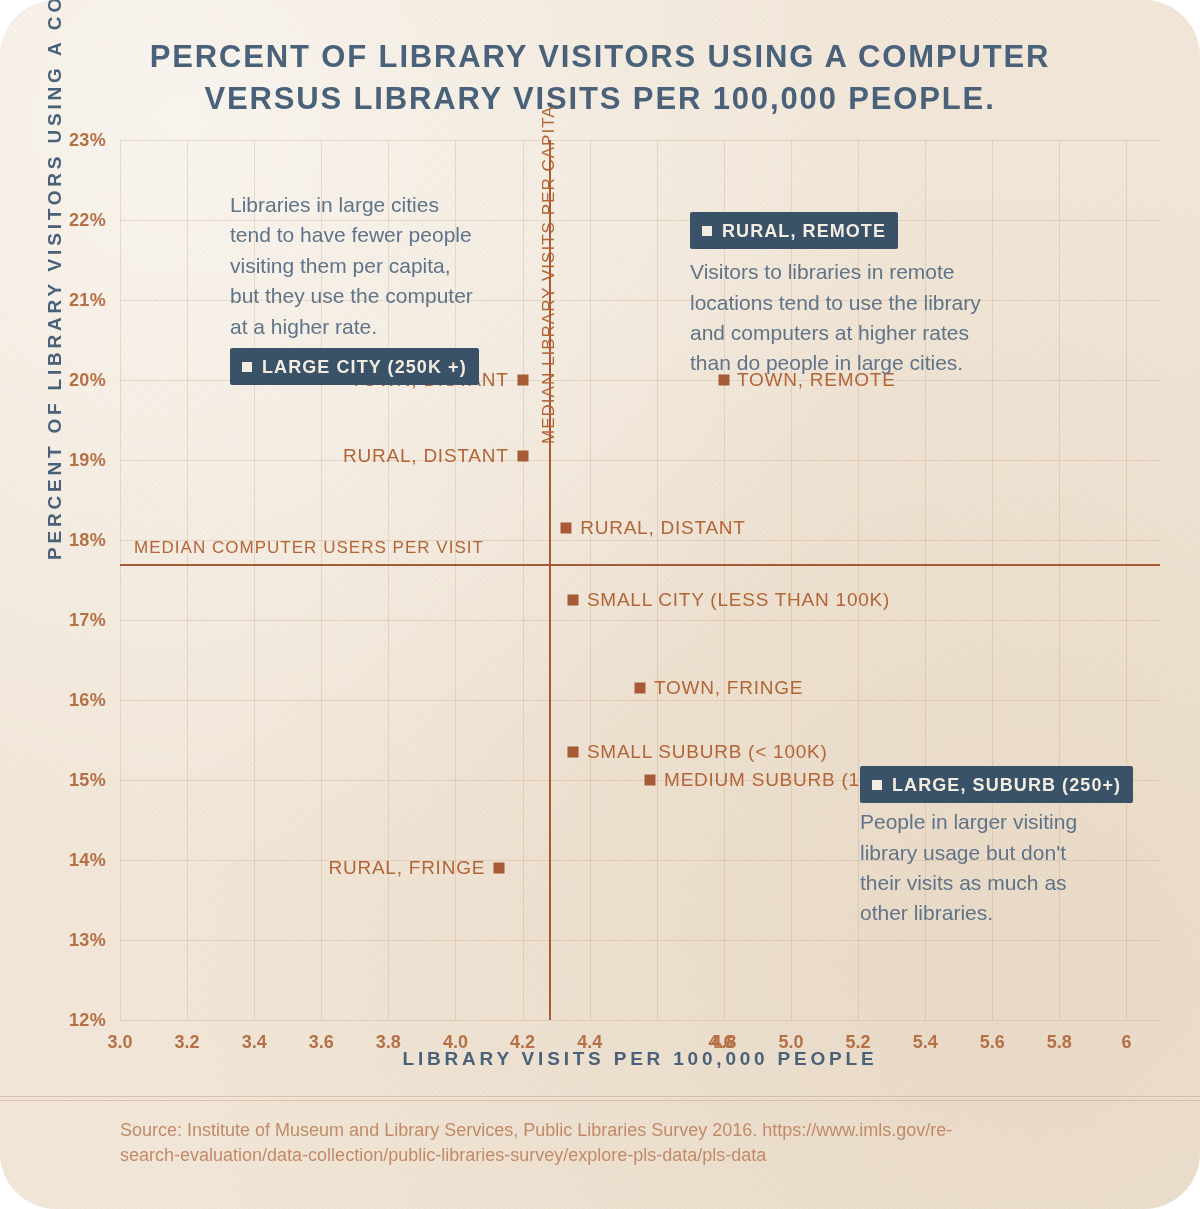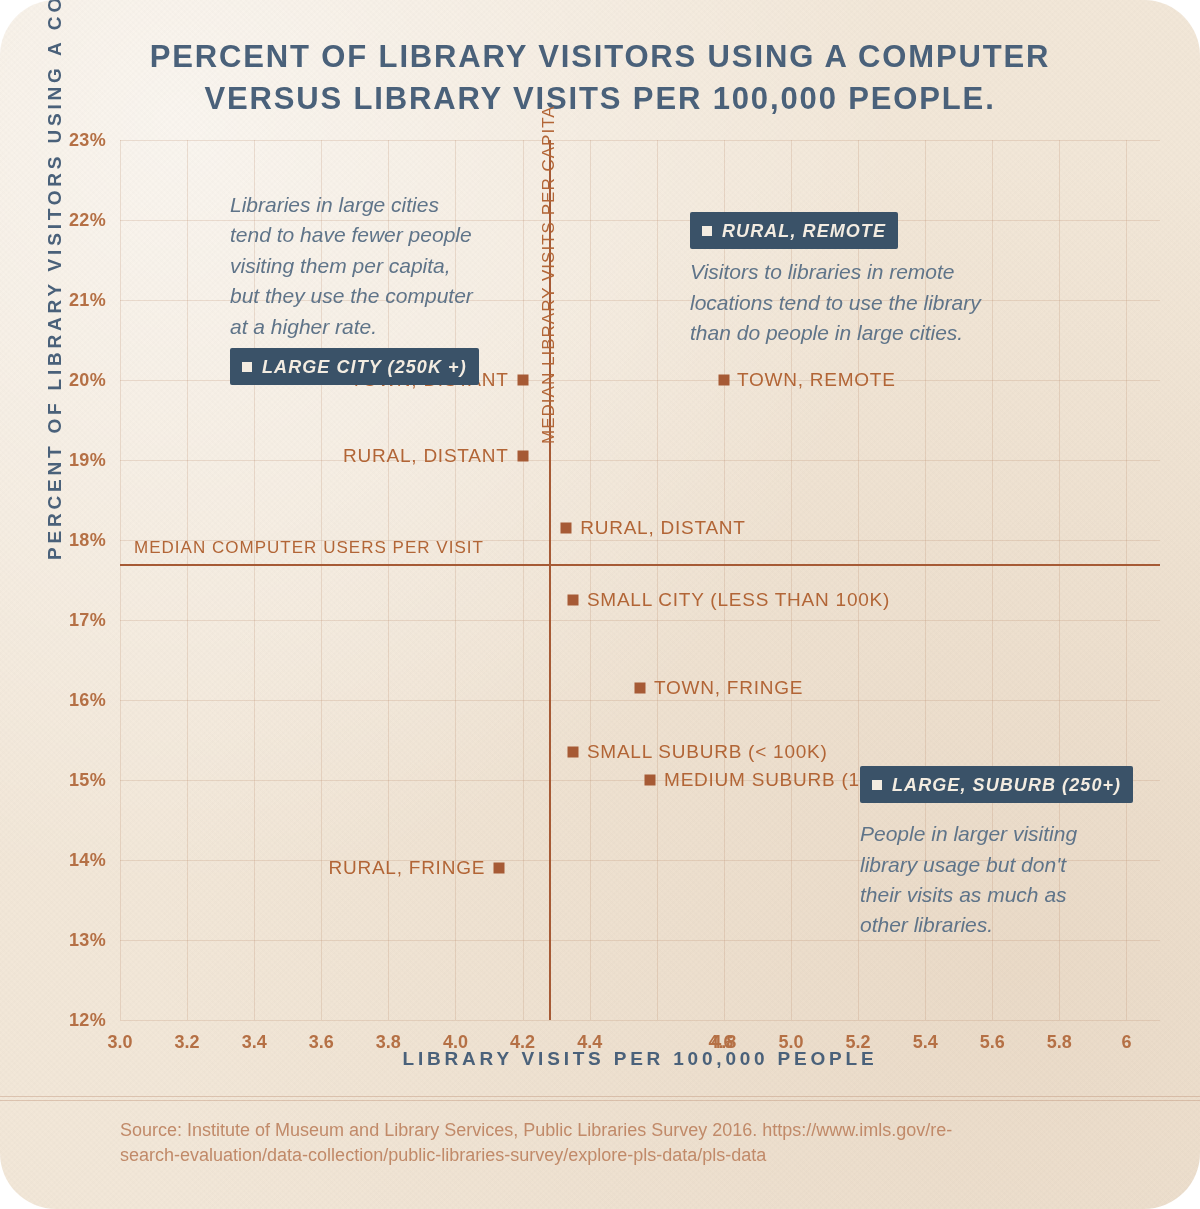--- a/index.html
+++ b/index.html
@@ -141,21 +141,20 @@
     letter-spacing:.2em;
     font-size:19px;
   }
 
   
   .ann{
     position:absolute;
     color:var(--ann-blue);
     font-size:21px;
     line-height:1.45;
-    font-style:italic;
   }
   .ann .pill{
     display:inline-flex;
     align-items:center;
     gap:10px;
     background:var(--ann-box-bg);
     color:var(--ann-box-fg);
     font-size:18px;
     font-weight:600;
     letter-spacing:.06em;
@@ -311,25 +310,26 @@
     </span>
   </div>
 
   <div class="ann" style="left:690px; top:206px; width:370px;">
     <span class="pill" style="margin-bottom:8px;">
       <span class="sq"></span>
       <span>RURAL, REMOTE</span>
     </span>
     <div>Visitors to libraries in remote</div>
     <div>locations tend to use the library</div>
+    <div>and computers at higher rates</div>
     <div>than do people in large cities.</div>
   </div>
 
   <div class="ann" style="left:860px; top:760px; width:300px;">
-    <span class="pill" style="margin-bottom:16px;align-items:center;">
+    <span class="pill" style="margin-bottom:4px;align-items:center;">
       <span class="sq"></span>
       <span>LARGE, SUBURB (250+)</span>
     </span>
     <div>People in larger visiting</div>
     <div>library usage but don't</div>
     <div>their visits as much as</div>
     <div>other libraries.</div>
   </div>
 
   <div class="footer-rule" style="top:1096px;"></div>

